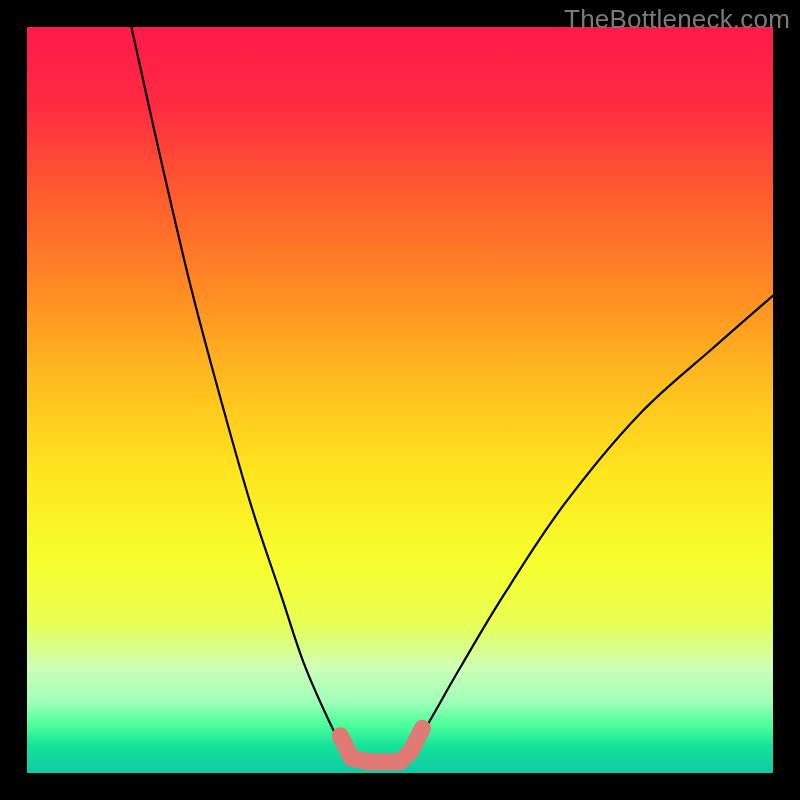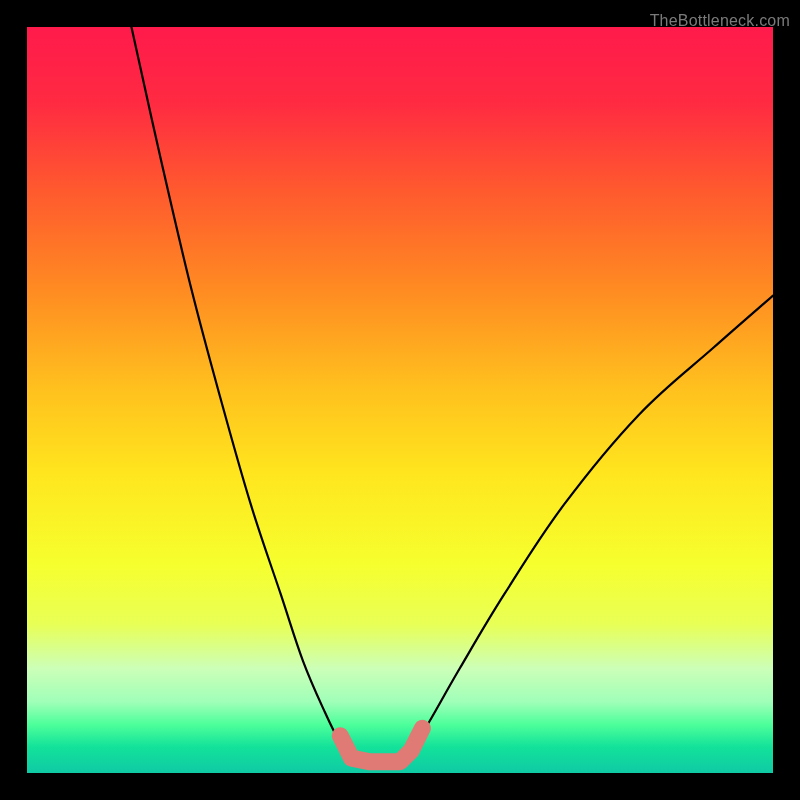--- a/index.html
+++ b/index.html
@@ -12,24 +12,24 @@
     font-family: Arial, Helvetica, sans-serif;
   }
   .frame {
     position: absolute;
     left: 0; top: 0;
     width: 800px; height: 800px;
     background: #000;
   }
   .watermark {
     position: absolute;
-    top: 12px;
+    top: 4px;
     right: 10px;
     color: #7a7a7a;
-    font-size: 16px;
+    font-size: 26px;
     font-weight: 500;
     letter-spacing: 0.2px;
     z-index: 5;
     user-select: none;
   }
   svg {
     display: block;
   }
 </style>
 </head>

